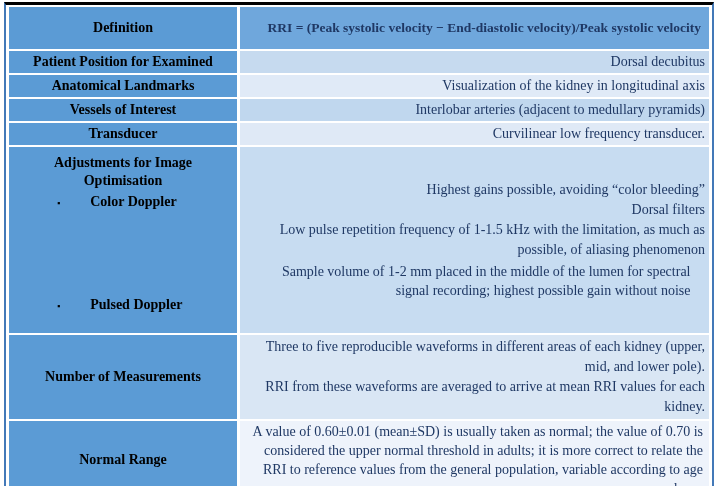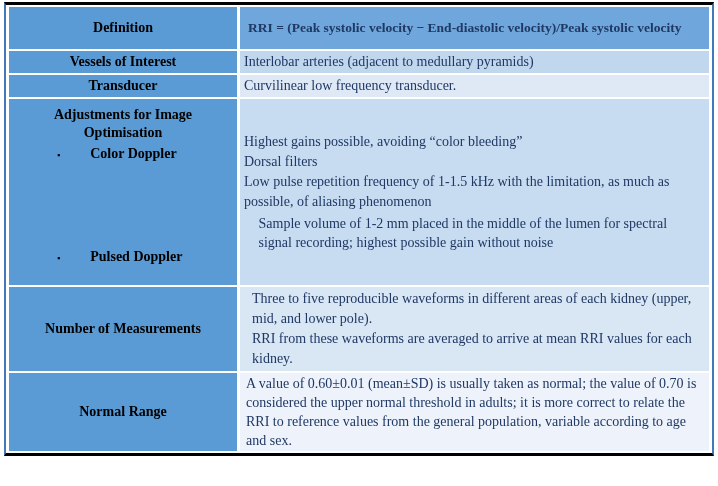--- a/index.html
+++ b/index.html
@@ -28,21 +28,21 @@
     color:var(--label_text,#000);
     font-weight:bold;
     text-align:center;
     vertical-align:middle;
     font-size:14px;
     line-height:1.3;
   }
   td.rc{
     background:var(--row_light,#DFE9F6);
     color:var(--value_text,#1F3864);
-    text-align:left;
+    text-align:right;
     vertical-align:middle;
     font-size:14px;
     line-height:1.42;
   }
   tr.r1 td{height:40px;}
   tr.r2 td,tr.r3 td,tr.r4 td,tr.r5 td{height:20px;}
   tr.r6 td{height:178px;}
   tr.r7 td{height:82px;}
   tr.r8 td{height:76px;}
 
@@ -72,20 +72,28 @@
 </style>
 </head>
 <body>
 
 <div class="wrap">
   <table class="params">
     <tbody>
       <tr class="r1">
         <td class="lc">Definition</td>
         <td class="rc">RRI =  (Peak systolic velocity − End-diastolic velocity)/Peak systolic velocity</td>
+      </tr>
+      <tr class="r2">
+        <td class="lc">Patient Position for Examined</td>
+        <td class="rc">Dorsal decubitus</td>
+      </tr>
+      <tr class="r3">
+        <td class="lc">Anatomical Landmarks</td>
+        <td class="rc">Visualization of the kidney in longitudinal axis</td>
       </tr>
       <tr class="r4">
         <td class="lc">Vessels of Interest</td>
         <td class="rc">Interlobar arteries (adjacent to medullary pyramids)</td>
       </tr>
       <tr class="r5">
         <td class="lc">Transducer</td>
         <td class="rc">Curvilinear low frequency transducer.</td>
       </tr>
       <tr class="r6">

